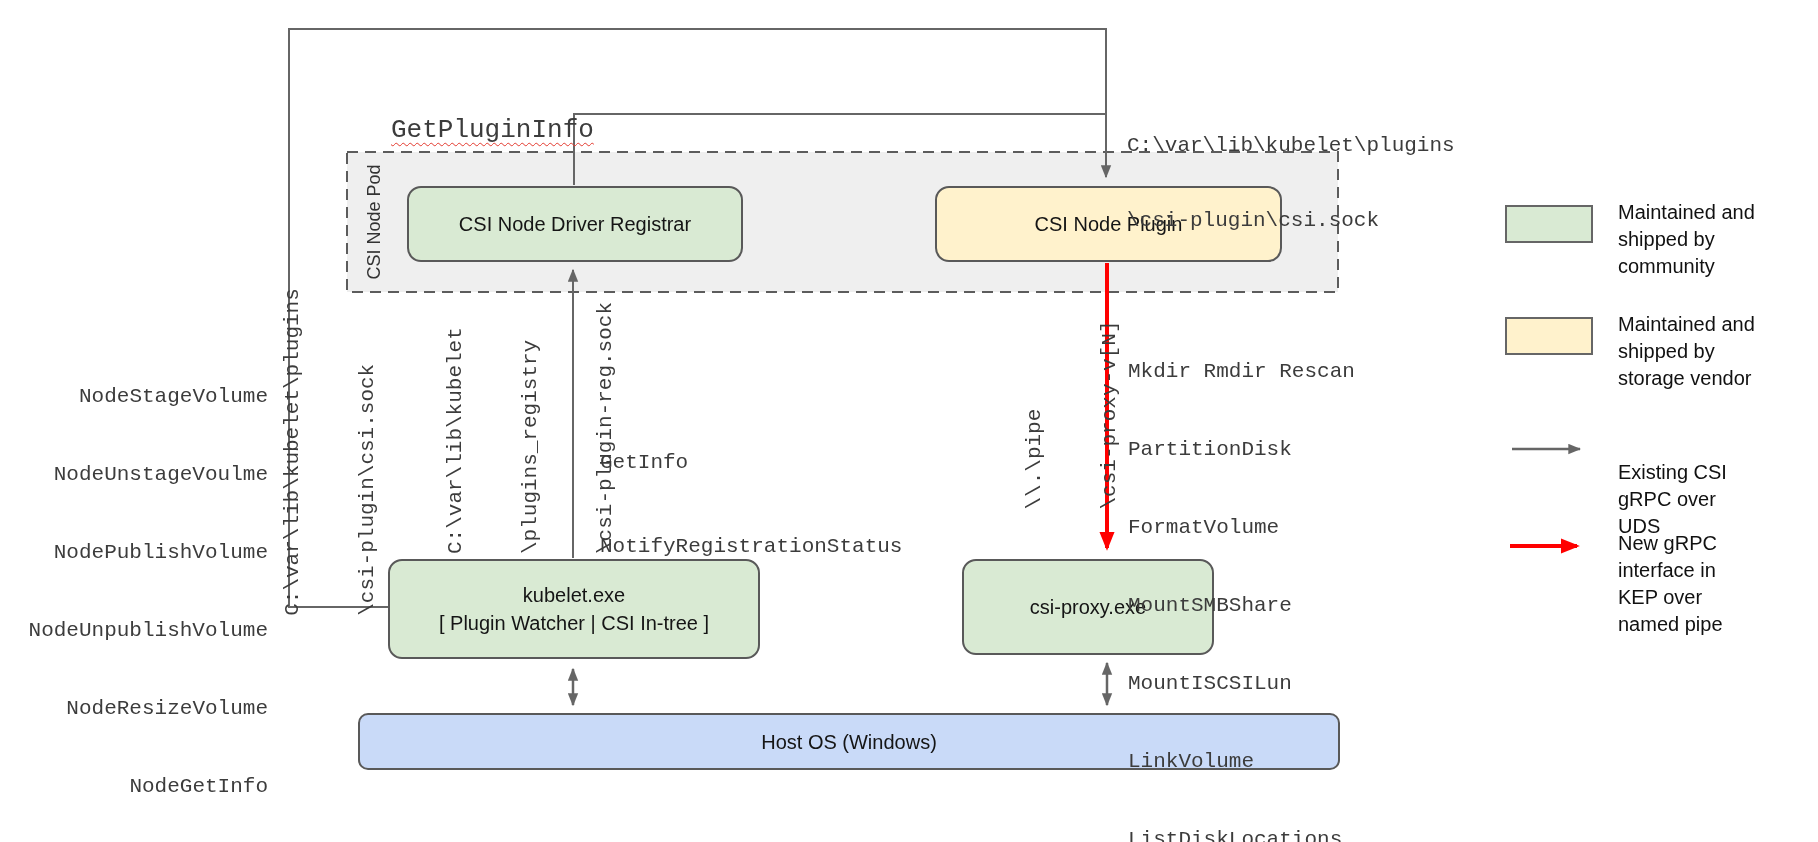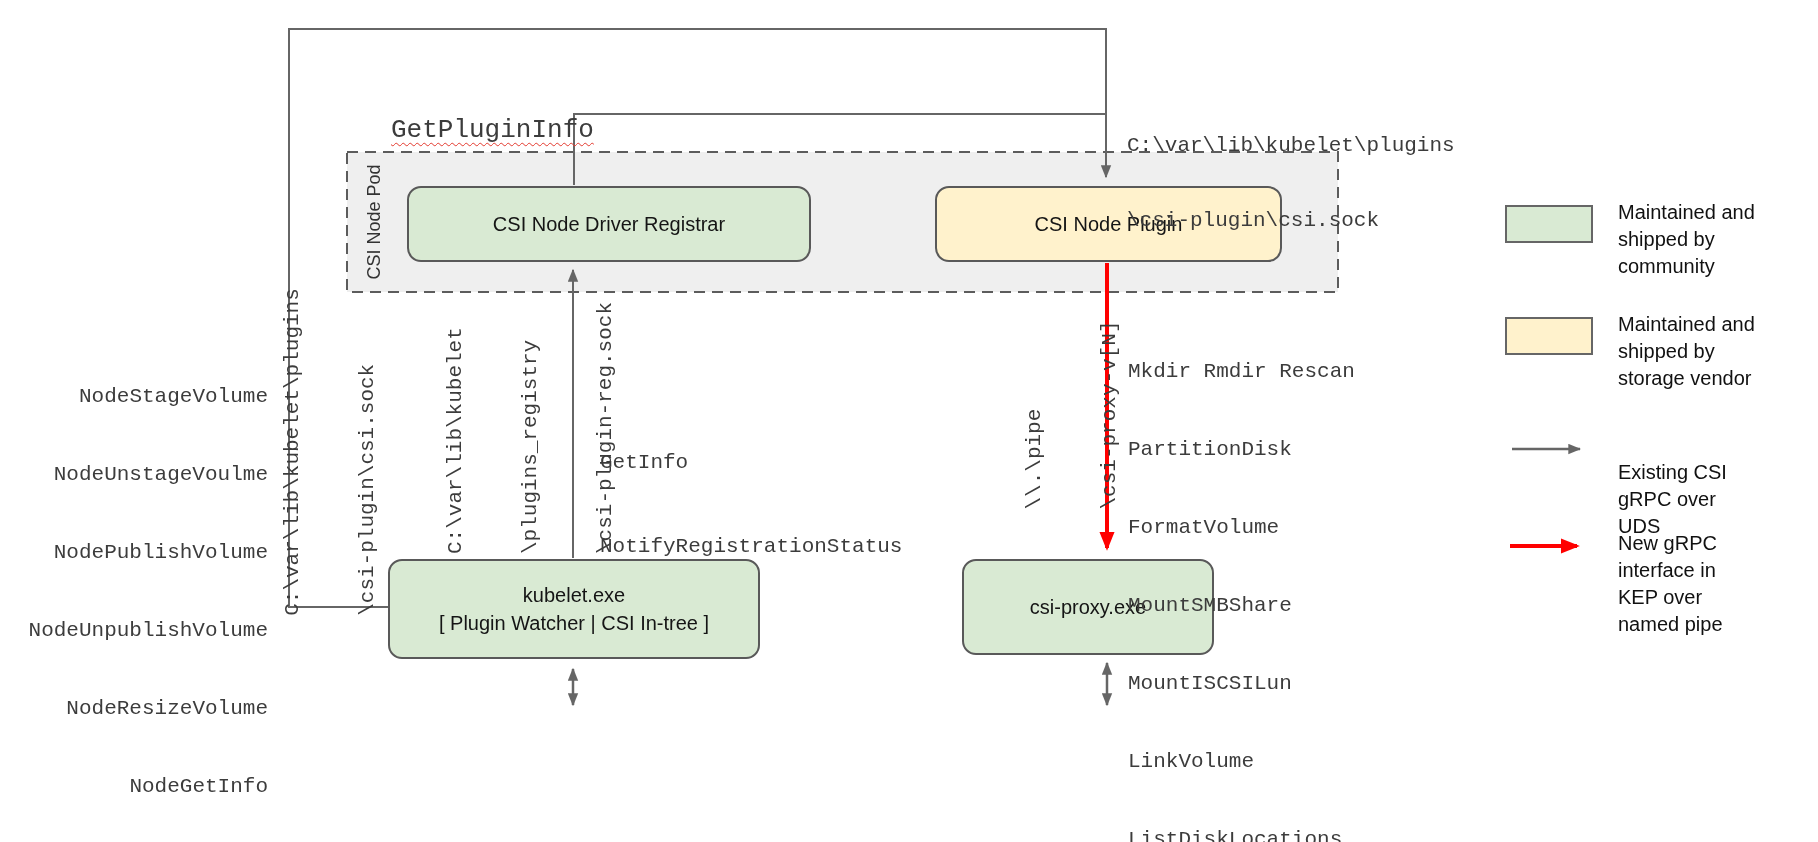--- a/index.html
+++ b/index.html
@@ -62,37 +62,40 @@
     <path d="M 1107,263 L 1107,548" fill="none" stroke="#ff0000" stroke-width="4" marker-end="url(#ar)"></path>
 
     <path d="M 573,669 L 573,705" fill="none" stroke="#666666" stroke-width="2.5" marker-start="url(#ag)" marker-end="url(#ag)"></path>
 
     <path d="M 1107,663 L 1107,705" fill="none" stroke="#666666" stroke-width="2.5" marker-start="url(#ag)" marker-end="url(#ag)"></path>
 
     <path d="M 1512,449 L 1580,449" fill="none" stroke="#666666" stroke-width="2.5" marker-end="url(#ag)"></path>
     <path d="M 1510,546 L 1577,546" fill="none" stroke="#ff0000" stroke-width="4" marker-end="url(#ar)"></path>
   </svg>
 
-  <div class="node-box green" style="left:407px;top:186px;width:404px;height:76px;">
+  <div class="node-box green" style="left:407px;top:186px;width:336px;height:76px;">
     <div>CSI Node Driver Registrar</div>
   </div>
 
   <div class="node-box yellow" style="left:935px;top:186px;width:347px;height:76px;">
     <div>CSI Node Plugin</div>
   </div>
 
   <div class="node-box green" style="left:388px;top:559px;width:372px;height:100px;">
     <div>kubelet.exe</div>
     <div>[ Plugin Watcher | CSI In-tree ]</div>
   </div>
 
   <div class="node-box green" style="left:962px;top:559px;width:252px;height:96px;">
     <div>csi-proxy.exe</div>
   </div>
 
+  <div class="node-box blue" style="left:358px;top:713px;width:982px;height:57px;border-radius:10px;">
+    <div>Host OS (Windows)</div>
+  </div>
 
   <div class="label-layer">
 
     <div class="abs pod-title" style="left:374px;top:222px;">CSI Node Pod</div>
 
     <div class="abs mono squiggle" style="left:391px;top:115px;">GetPluginInfo</div>
 
     <div class="abs mono mono-list" style="left:1127px;top:83px;line-height:25px;">
       <div>C:\var\lib\kubelet\plugins</div>
       <div>\csi-plugin\csi.sock</div>

